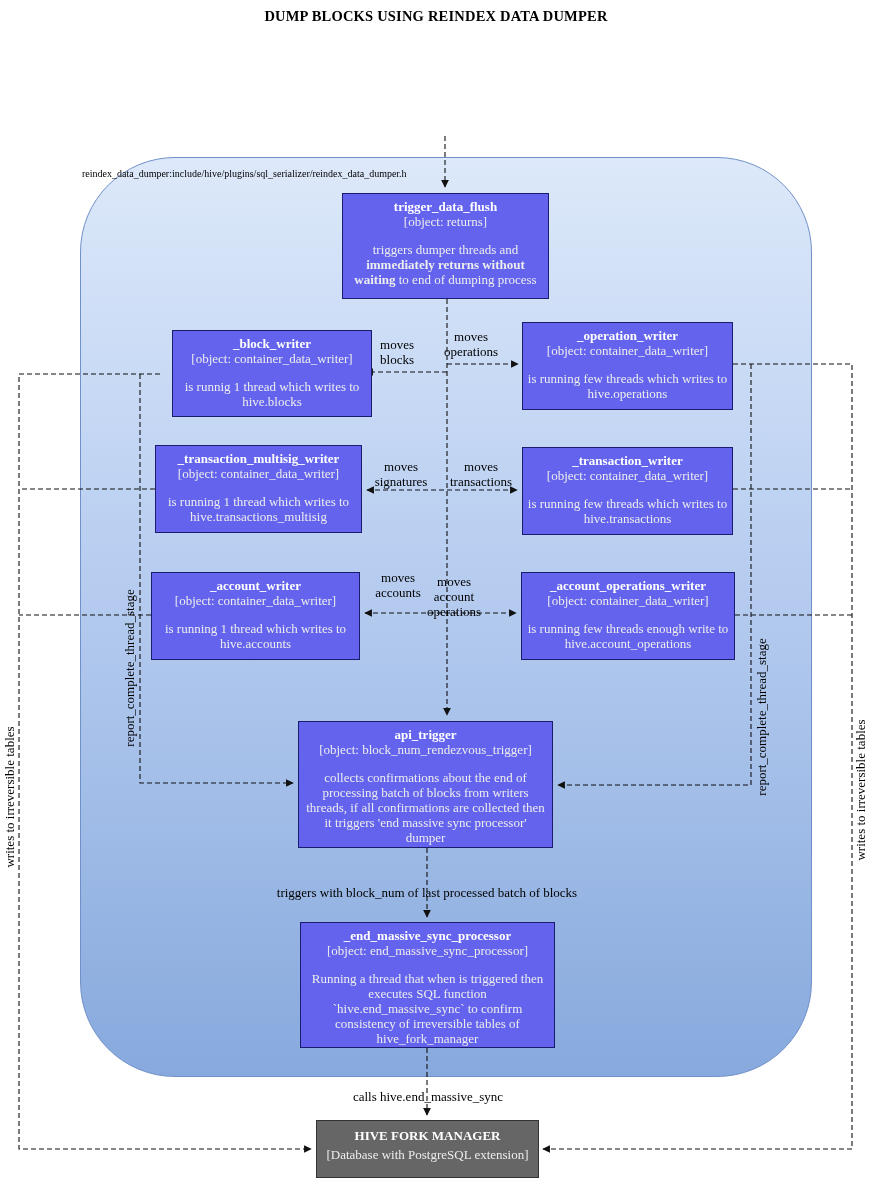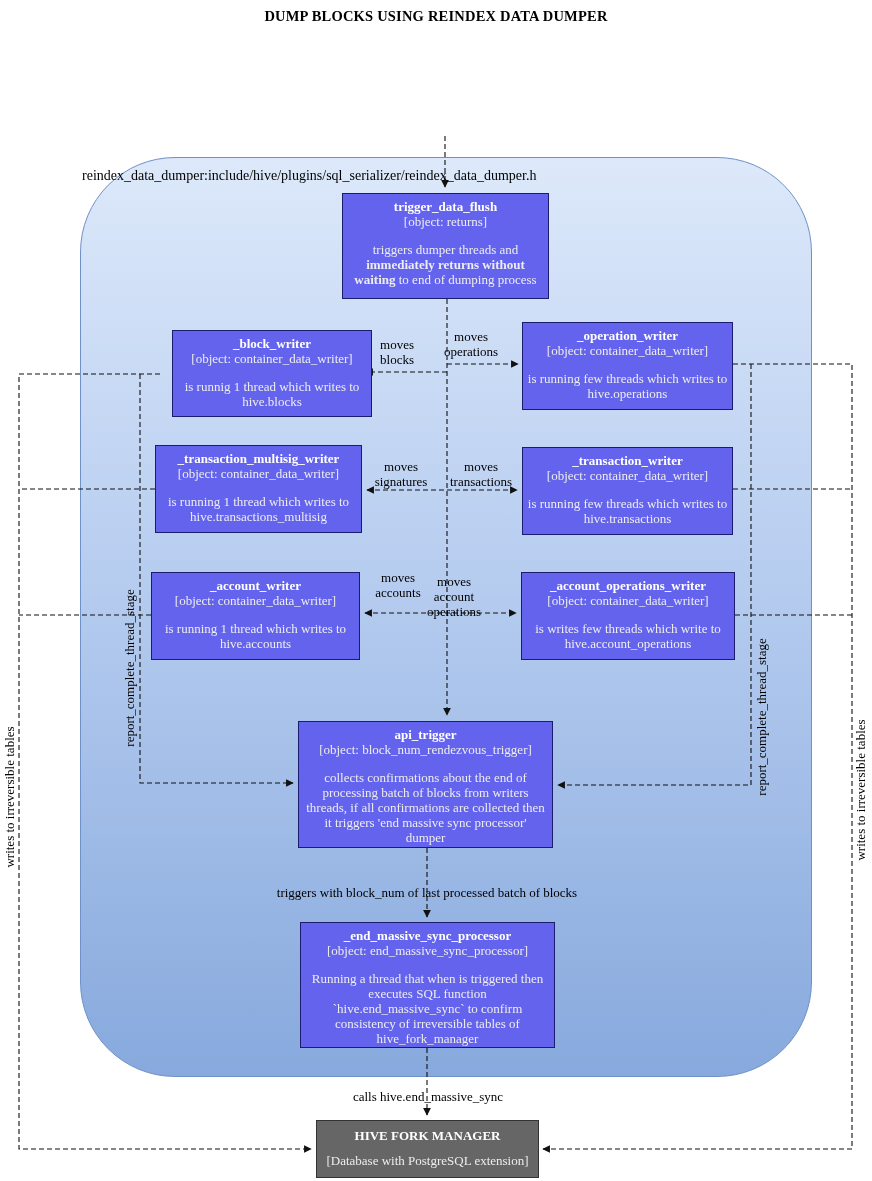--- a/index.html
+++ b/index.html
@@ -11,33 +11,33 @@
   .diagram-title {
     position:absolute; top:8px; left:0; width:100%;
     text-align:center; font-weight:bold; font-size:14.5px; letter-spacing:.2px;
   }
   .container-box {
     position:absolute; left:80px; top:157px; width:730px; height:918px;
     border:1.5px solid #7090c8; border-radius:95px;
     background:linear-gradient(to bottom,#dde9fa 0%,#b7cdf0 45%,#87a9dd 100%);
   }
   .container-label {
-    position:absolute; left:82px; top:168px; font-size:14px; white-space:nowrap;
+    position:absolute; left:82px; top:168px; font-size:10px; white-space:nowrap;
   }
   svg.edges { position:absolute; left:0; top:0; pointer-events:none; }
   .e { stroke:#111; stroke-width:1.1; fill:none; stroke-dasharray:5 3; }
   .node {
     position:absolute; box-sizing:border-box; text-align:center;
     background:#6363ee; border:1.6px solid #1c1c6e; color:#fff;
     font-size:13px; line-height:1.16; padding:5px 4px;
   }
   .node .nt { font-weight:bold; color:#ffffff; }
   .node .no { color:#ededed; }
   .node .nb { margin-top:13px; color:#ededed; }
-  .node.tight .nb { margin-top:10px;text-align:center; }
+  .node.tight .nb { margin-top:4px;text-align:center; }
   .gray { background:#666666; border:1.4px solid #4e4e4e; }
   .gray2 { background:#666666; border:1.6px solid #333333; }
   .elabel {
     position:absolute; font-size:13px; line-height:1.14; text-align:center; color:#000;
   }
   .vlabel {
     position:absolute; font-size:13px; white-space:nowrap; color:#000;
     transform:translate(-50%,-50%) rotate(-90deg);
   }
 </style>
@@ -106,21 +106,21 @@
   </div>
 
   <div class="node" style="left:151px;top:572px;width:209px;height:88px;">
     <div class="nt">_account_writer</div>
     <div class="no">[object: container_data_writer]</div>
     <div class="nb">is running 1 thread which writes to hive.accounts</div>
   </div>
   <div class="node" style="left:521px;top:572px;width:214px;height:88px;padding-left:2px;padding-right:2px;">
     <div class="nt">_account_operations_writer</div>
     <div class="no">[object: container_data_writer]</div>
-    <div class="nb">is writes few threads which write to hive.account_operations</div>
+    <div class="nb">is running few threads enough write to hive.account_operations</div>
   </div>
 
   <div class="node" style="left:298px;top:721px;width:255px;height:127px;">
     <div class="nt">api_trigger</div>
     <div class="no">[object: block_num_rendezvous_trigger]</div>
     <div class="nb">collects confirmations about the end of processing batch of blocks from writers threads, if all confirmations are collected then it triggers 'end massive sync processor' dumper</div>
   </div>
 
   <div class="node" style="left:300px;top:922px;width:255px;height:126px;">
     <div class="nt">_end_massive_sync_processor</div>

